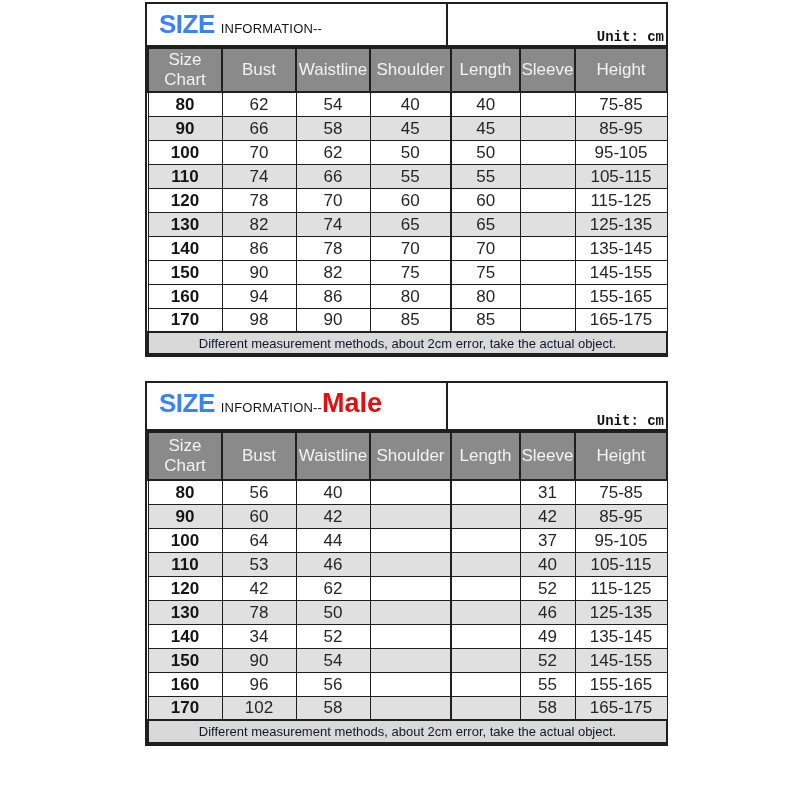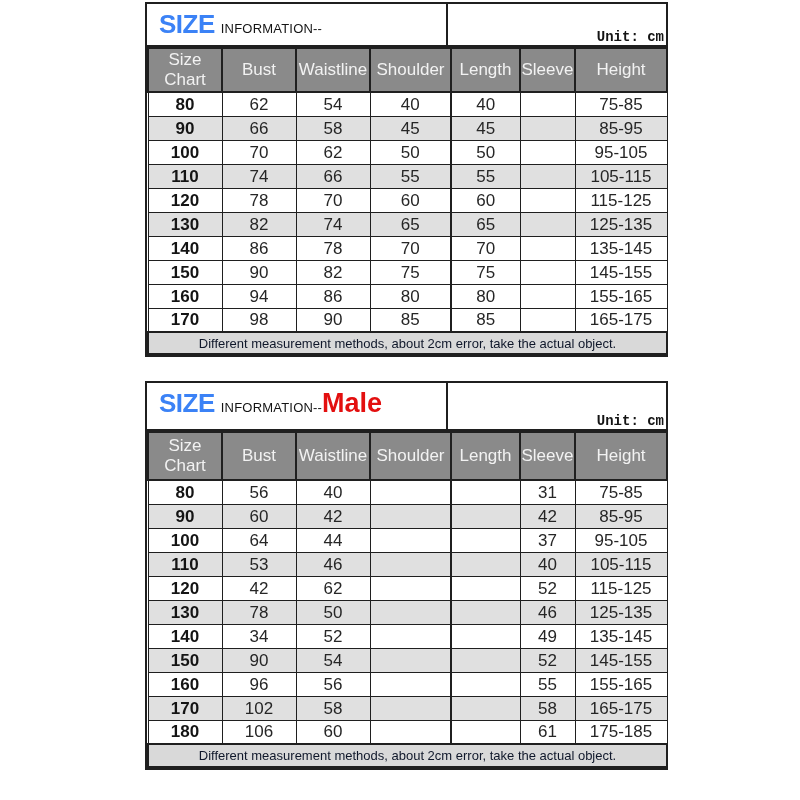--- a/index.html
+++ b/index.html
@@ -324,29 +324,20 @@
           </tr>
           <tr class="striped">
             <td class="size-col">170</td>
             <td>102</td>
             <td>58</td>
             <td></td>
             <td class="vdiv"></td>
             <td>58</td>
             <td>165-175</td>
           </tr>
-          <tr>
-            <td class="size-col">180</td>
-            <td>106</td>
-            <td>60</td>
-            <td></td>
-            <td class="vdiv"></td>
-            <td>61</td>
-            <td>175-185</td>
-          </tr>
         </tbody>
       <tfoot>
           <tr>
             <td colspan="7" class="footnote">Different measurement methods, about 2cm error, take the actual object.</td>
           </tr>
         </tfoot>
     </table>
   </section>
 
 </div>

